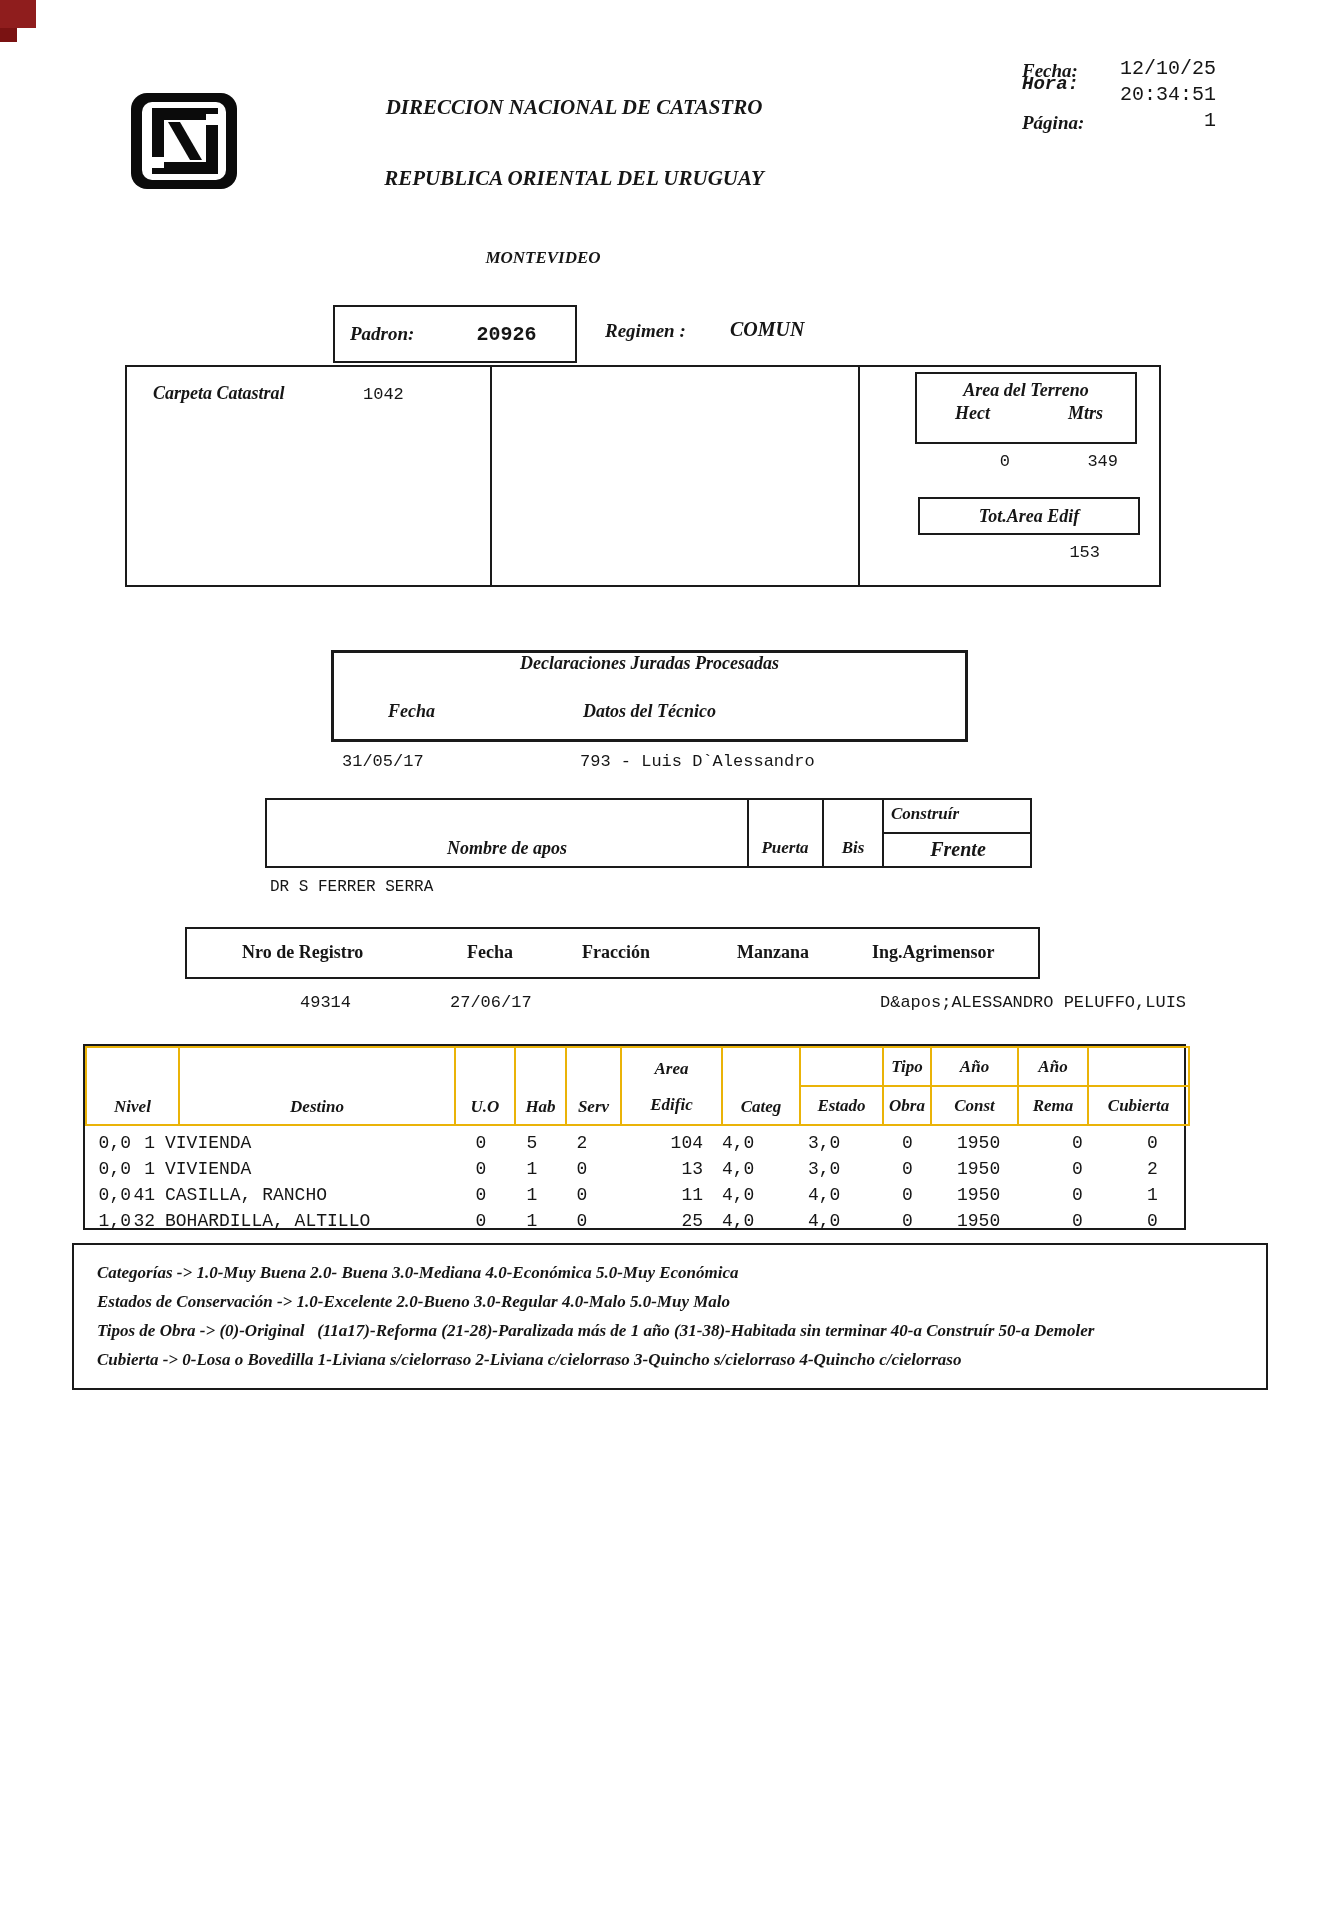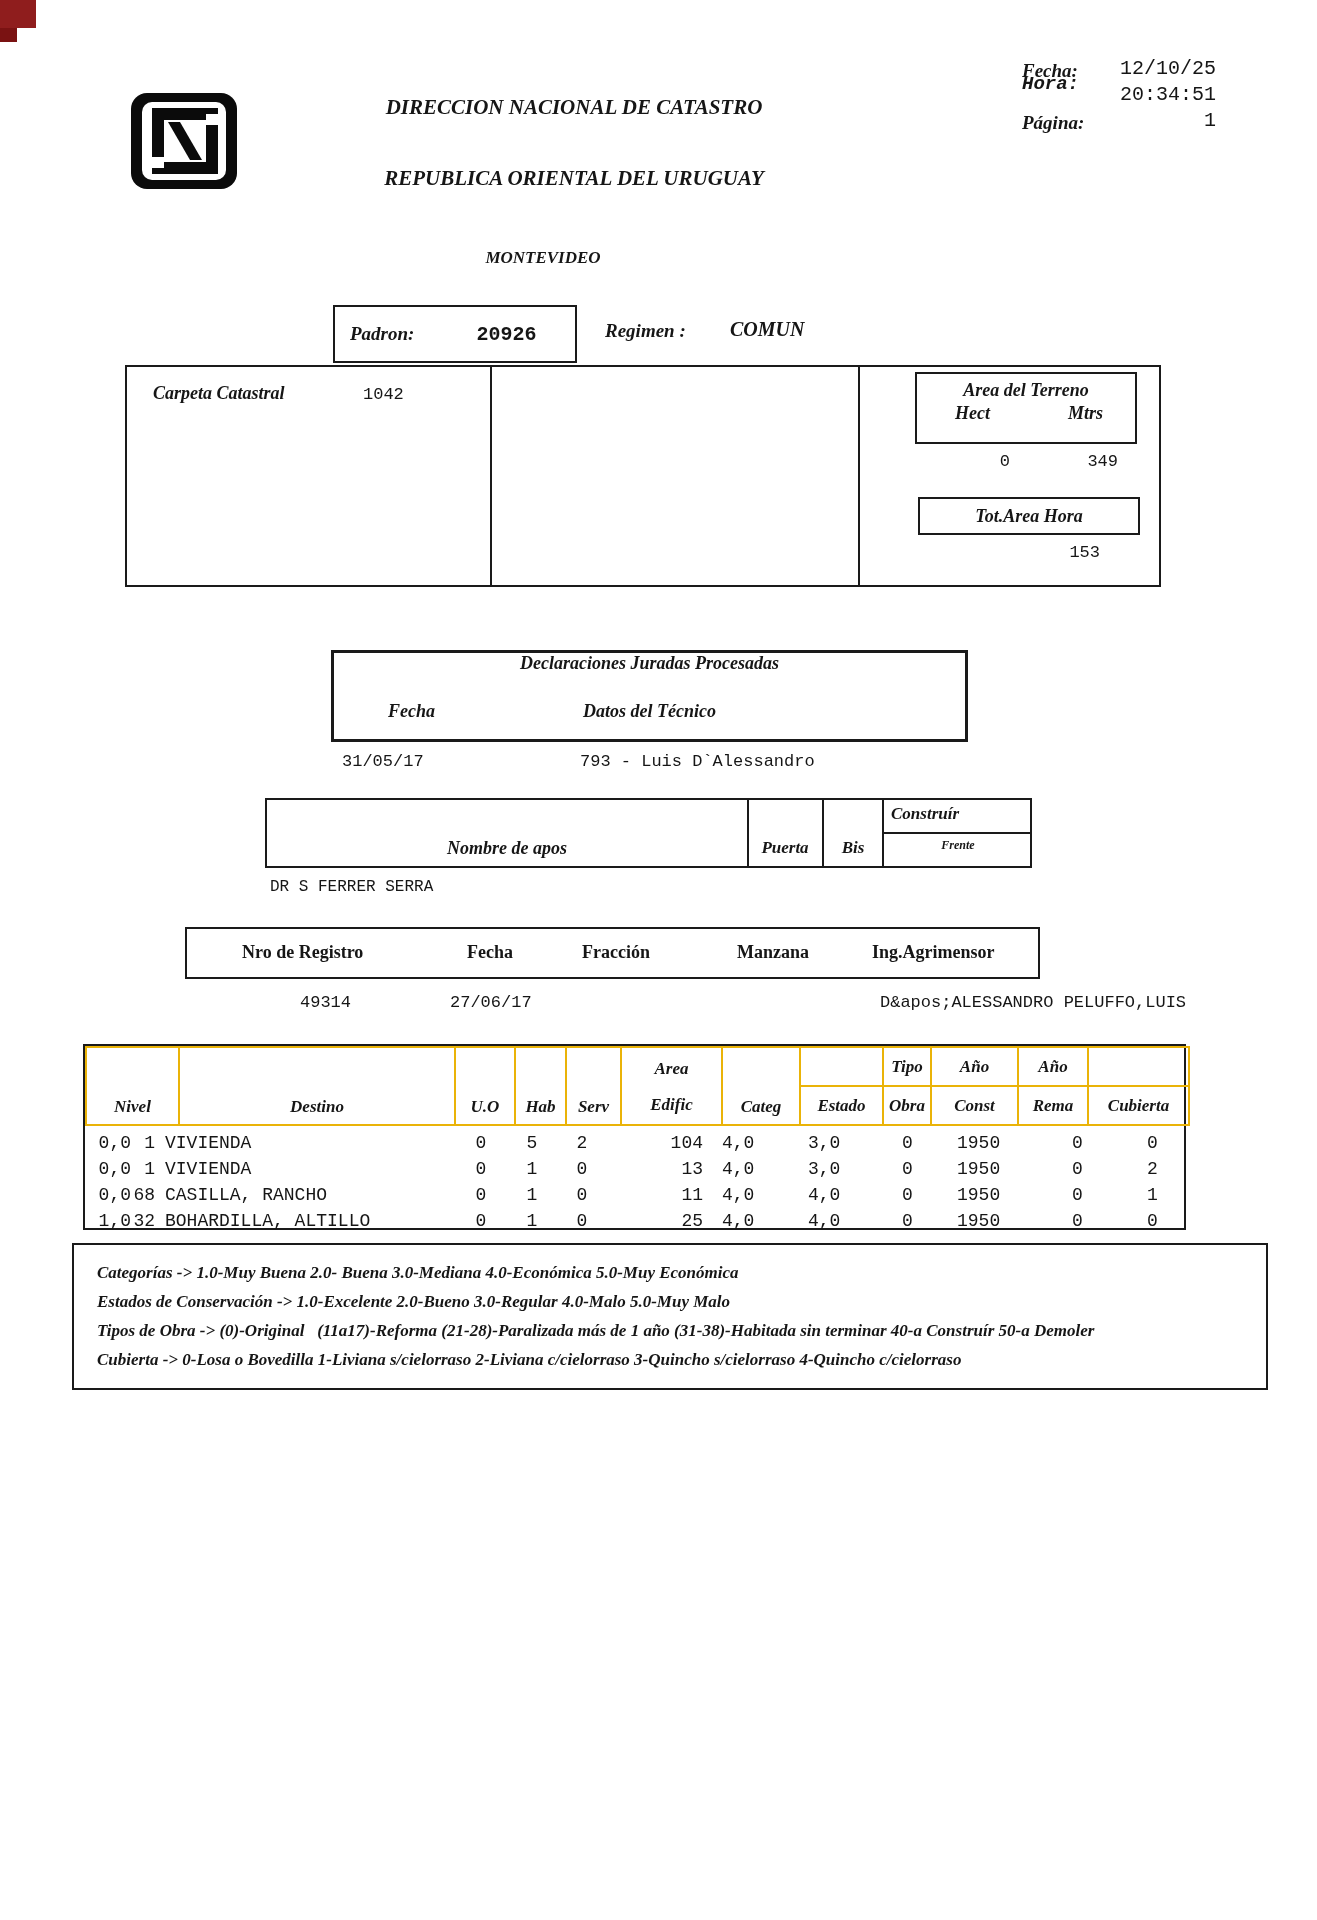--- a/index.html
+++ b/index.html
@@ -57,21 +57,21 @@
   
   .calleBox{left:265px;top:798px;width:767px;height:70px;border:2px solid #1a1a1a;box-sizing:border-box;}
   .calleBox .v1{left:480px;top:0;width:2px;height:100%;background:#1a1a1a;}
   .calleBox .v2{left:555px;top:0;width:2px;height:100%;background:#1a1a1a;}
   .calleBox .v3{left:615px;top:0;width:2px;height:100%;background:#1a1a1a;}
   .calleBox .hmid{left:615px;top:32px;width:148px;height:2px;background:#1a1a1a;}
   .calleNombre{left:0;top:38px;width:480px;font-size:18px;}
   .callePuerta{left:480px;top:38px;width:76px;font-size:17px;}
   .calleBis{left:556px;top:38px;width:60px;font-size:17px;}
   .calleDim{left:624px;top:4px;font-size:17px;}
-  .calleFrente{left:617px;top:38px;width:148px;font-size:12px;}
+  .calleFrente{left:617px;top:38px;width:148px;font-size:20px;}
   .calleVal{left:270px;top:878px;font-size:16px;}
 
   
   .regBox{left:185px;top:927px;width:855px;height:52px;border:2.5px solid #1a1a1a;box-sizing:border-box;font-size:18px;}
   .regBox span{position:absolute;top:13px;font-weight:bold;}
   .rh0{left:55px;} .rh1{left:280px;} .rh2{left:395px;} .rh3{left:550px;} .rh4{left:685px;}
   .regV1{left:300px;top:993px;font-size:17px;}
   .regV2{left:450px;top:993px;font-size:17px;}
   .regV3{left:880px;top:993px;font-size:17px;}
 
@@ -159,21 +159,21 @@
     <div class="bi ctr terrTitle">Area del Terreno</div>
     <div class="terrCols">
       <span class="bi">Hect</span>
       <span class="bi">Mtrs</span>
     </div>
   </div>
   <div class="abs mono rt terrV1">0</div>
   <div class="abs mono rt terrV2">349</div>
 
   <div class="abs totBox">
-    <span class="bi">Tot.Area Hora</span>
+    <span class="bi">Tot.Area Edif</span>
   </div>
   <div class="abs mono rt totVal">153</div>
 
   <div class="abs declBox">
     <div class="abs bi ctr declTitle">Declaraciones Juradas Procesadas</div>
     <div class="abs bi declFecha">Fecha</div>
     <div class="abs bi declTec">Datos del Técnico</div>
   </div>
   <div class="abs mono declFechaV">31/05/17</div>
   <div class="abs mono declTecV">793 - Luis D`Alessandro</div>
@@ -271,21 +271,21 @@
           <span class="tc tc-area">13</span>
           <span class="tc tc-categ">4,0</span>
           <span class="tc tc-estado">3,0</span>
           <span class="tc tc-tipo">0</span>
           <span class="tc tc-aconst">1950</span>
           <span class="tc tc-arema">0</span>
           <span class="tc tc-cub">2</span>
         </div>
         <div class="trow" style="top: 60px;">
           <span class="tc tc-nivel">0,0</span>
-          <span class="tc tc-dnum">68</span>
+          <span class="tc tc-dnum">41</span>
           <span class="tc tc-dname">CASILLA, RANCHO</span>
           <span class="tc tc-uo">0</span>
           <span class="tc tc-hab">1</span>
           <span class="tc tc-serv">0</span>
           <span class="tc tc-area">11</span>
           <span class="tc tc-categ">4,0</span>
           <span class="tc tc-estado">4,0</span>
           <span class="tc tc-tipo">0</span>
           <span class="tc tc-aconst">1950</span>
           <span class="tc tc-arema">0</span>

